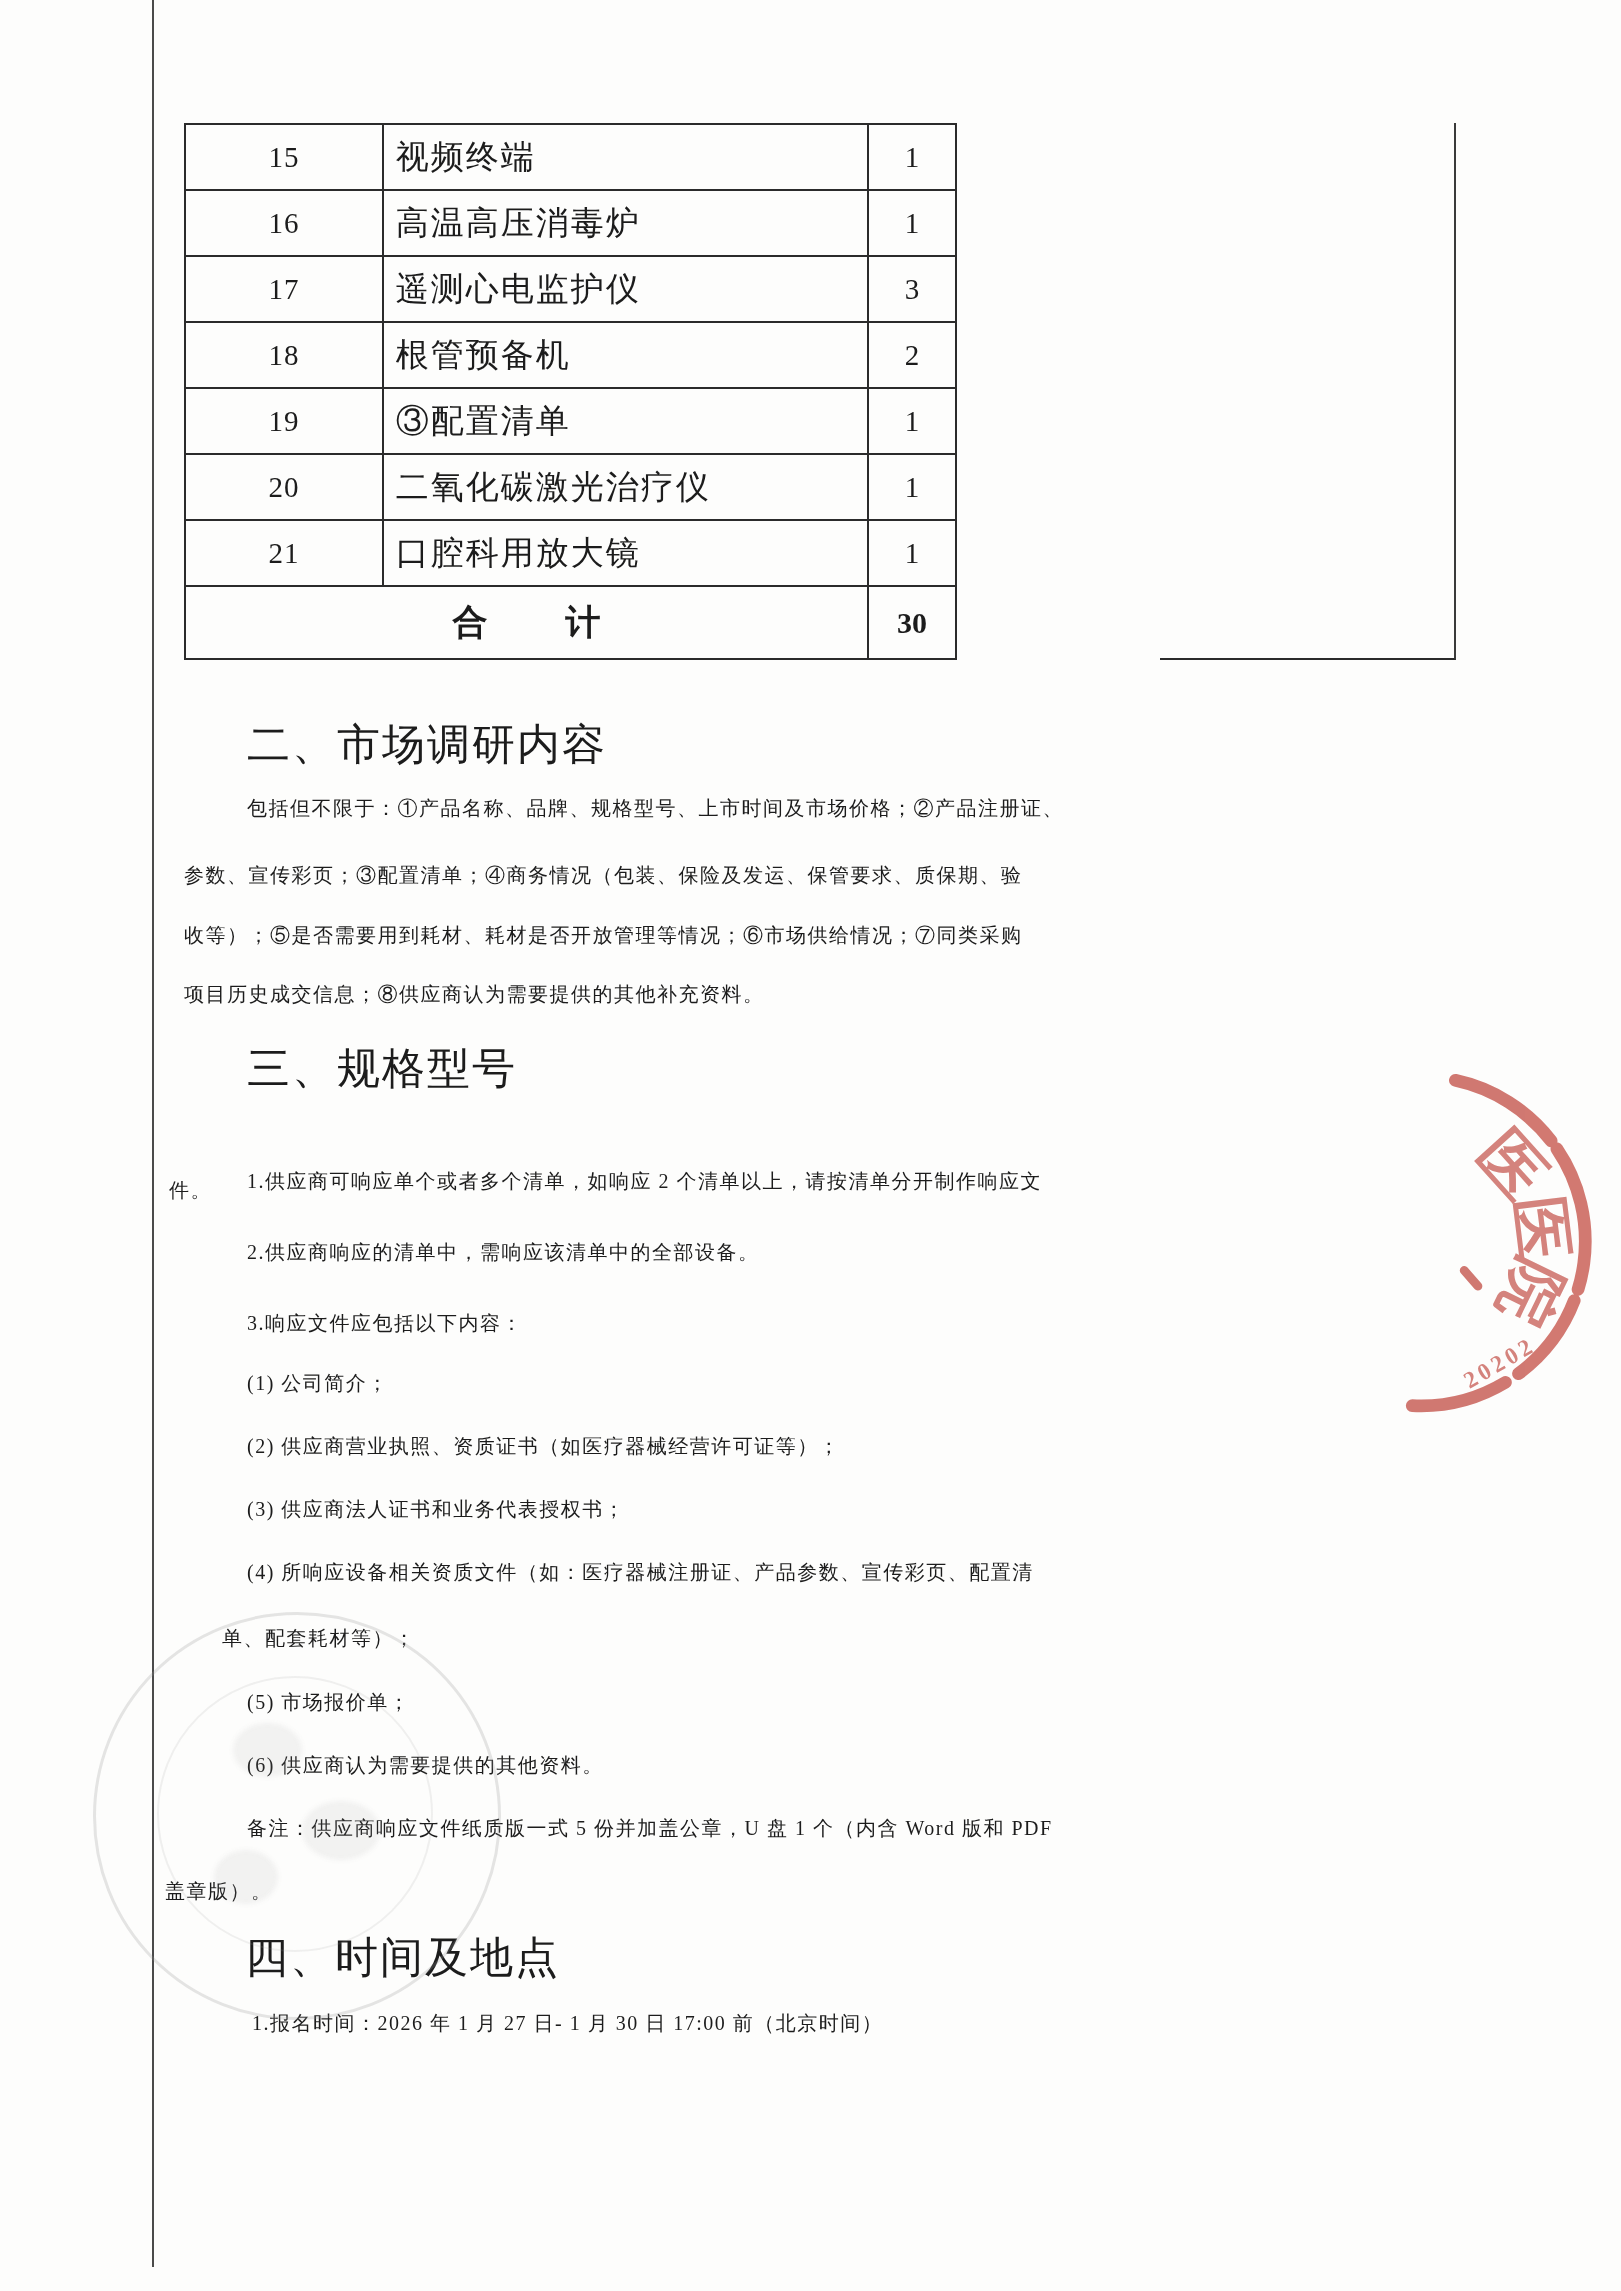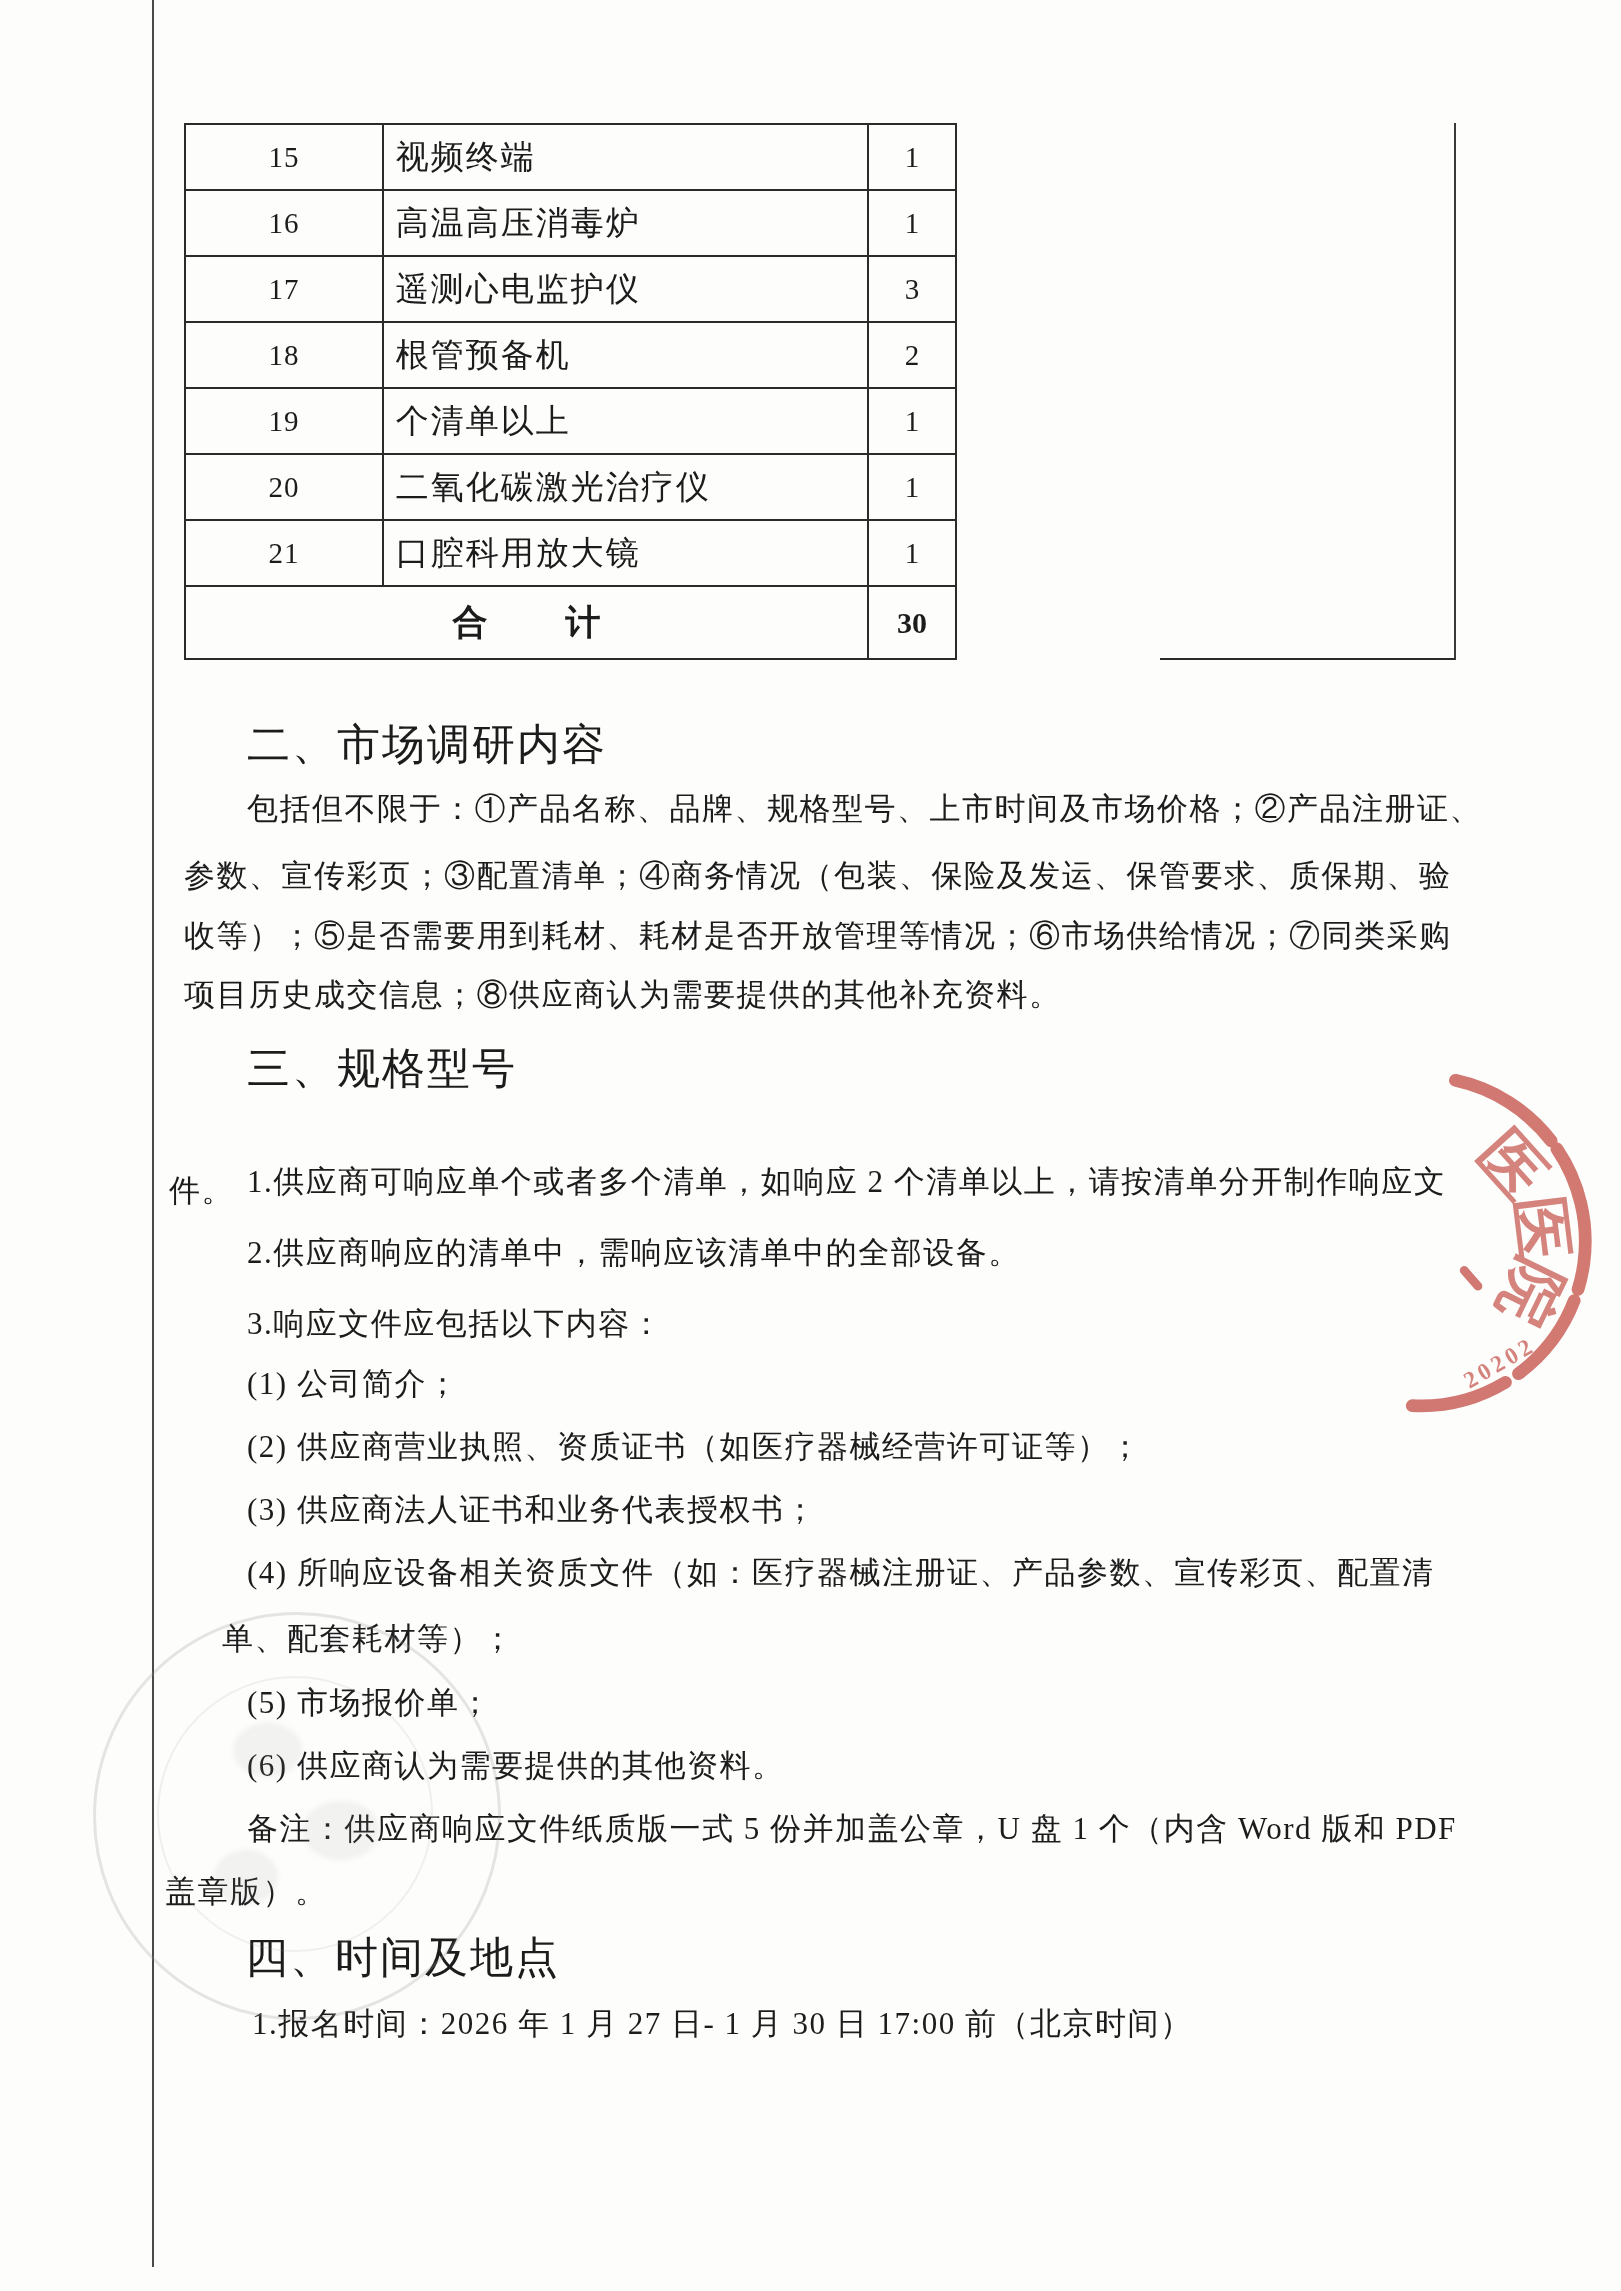--- a/index.html
+++ b/index.html
@@ -35,21 +35,21 @@
   .c-total-qty{flex:1;justify-content:center;font-size:30px;font-weight:600;}
   
   .side-col{
     position:absolute;left:1160px;top:123px;width:296px;height:537px;
     box-sizing:border-box;
     border-right:2px solid #3a3a3a;border-bottom:2.9px solid #2b2b2b;
   }
   
   .tl{
     position:absolute;white-space:nowrap;
-    font-size:31px;line-height:43px;letter-spacing:1.5px;
+    font-size:20px;line-height:43px;letter-spacing:1.5px;
   }
   .hd{font-weight:normal;font-size:43px;letter-spacing:2px;}
   .x168{left:165px}.x172{left:169px}.x188{left:184px}
   .x226{left:222px}.x250{left:245px}.x252{left:247px}.x257{left:252px}
   
   .watermark{
     position:absolute;left:93px;top:1612px;width:402px;height:402px;
     border:3.9px solid rgba(150,150,150,0.30);border-radius:50%;
     opacity:.8;pointer-events:none;
   }
@@ -88,21 +88,21 @@
       <div class="cell c-name">遥测心电监护仪</div>
       <div class="cell c-qty">3</div>
     </div>
     <div class="trow">
       <div class="cell c-no">18</div>
       <div class="cell c-name">根管预备机</div>
       <div class="cell c-qty">2</div>
     </div>
     <div class="trow">
       <div class="cell c-no">19</div>
-      <div class="cell c-name">个清单以上</div>
+      <div class="cell c-name">③配置清单</div>
       <div class="cell c-qty">1</div>
     </div>
     <div class="trow">
       <div class="cell c-no">20</div>
       <div class="cell c-name">二氧化碳激光治疗仪</div>
       <div class="cell c-qty">1</div>
     </div>
     <div class="trow">
       <div class="cell c-no">21</div>
       <div class="cell c-name">口腔科用放大镜</div>

